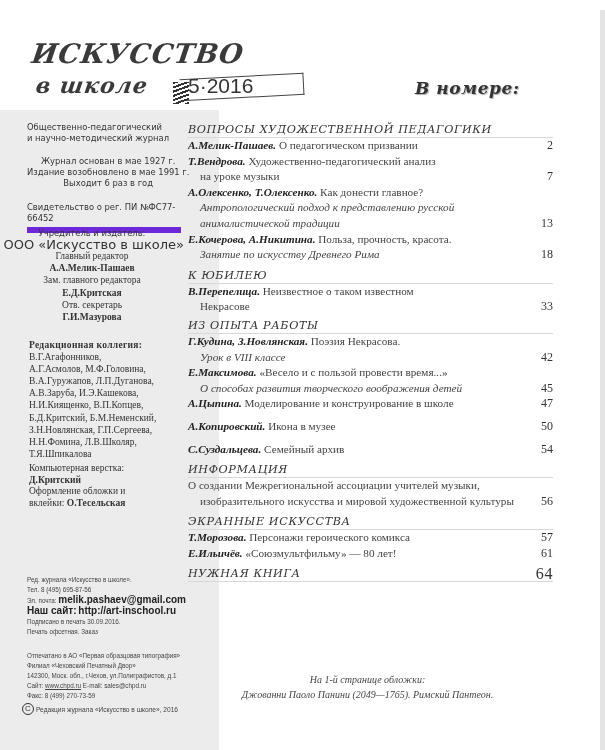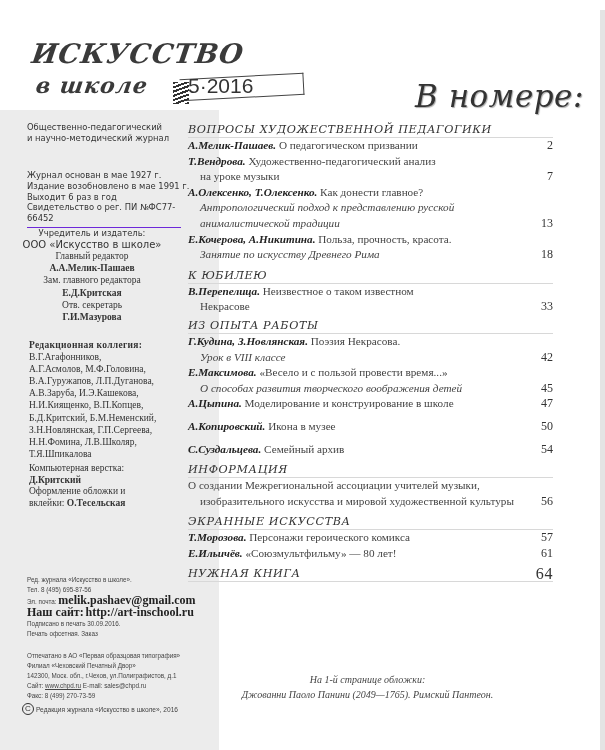--- a/index.html
+++ b/index.html
@@ -15,44 +15,44 @@
   .issue-box { position: absolute; left: 150px; top: 38px; width: 124px; height: 22px; border: 1.5px solid #444;
     border-left: none; transform: rotate(-3deg); }
   .issue-scribble { position: absolute; left: 143px; top: 44px; width: 16px; height: 22px;
     background: repeating-linear-gradient(-20deg, #333 0 2px, transparent 2px 4px); }
   .issue-number { position: absolute; left: 158px; top: 36px; font-family: "Liberation Sans", sans-serif; font-size: 21px; color: #333; }
 
   
   .sidebar { position: absolute; left: 0; top: 110px; width: 219px; height: 640px; background: #ececec; }
   .sb-block { position: absolute; left: 27px; font-family: "DejaVu Sans", sans-serif; font-size: 8.4px; line-height: 11px; color: #333; }
   .sb-intro { top: 12px; }
-  .sb-founded { top: 60px; }
-  .sb-cert { top: 92px; padding-bottom: 3px; border-bottom: 1px solid #6d28d9; width: 154px; }
+  .sb-founded { top: 46px; text-align: center; }
+  .sb-cert { top: 92px; padding-bottom: 3px; border-bottom: 6px solid #6d28d9; width: 154px; }
   .sb-publisher { top: 118px; left: 0; width: 184px; text-align: center; }
-  .sb-publisher .small { font-size: 10px; }
+  .sb-publisher .small { font-size: 13px; text-align: right; }
   .sb-editors { position: absolute; top: 140px; left: 0; width: 184px; text-align: center;
     font-family: "Liberation Serif", serif; font-size: 9.5px; line-height: 12.2px; color: #333; }
   .sb-editors .name { font-weight: bold; }
   .sb-board { position: absolute; top: 229px; left: 29px; font-family: "Liberation Serif", serif; font-size: 9.5px; line-height: 12.1px; color: #333; }
   .sb-board .head { font-weight: bold; letter-spacing: 0.3px; }
   .sb-layout { position: absolute; top: 353px; left: 29px; font-family: "Liberation Serif", serif; font-size: 9.5px; line-height: 11.5px; color: #333; }
   .sb-layout b { font-weight: bold; }
   .sb-contacts { position: absolute; top: 465px; left: 27px; font-family: "Liberation Sans", sans-serif; font-size: 6.3px; line-height: 10px; color: #444; }
-  .sb-contacts b { font-size: 12px; font-weight: bold; color: #222; font-family: Liberation Serif, serif; }
+  .sb-contacts b { font-size: 10px; font-weight: bold; color: #222; }
   .sb-print { position: absolute; top: 541px; left: 27px; font-family: "Liberation Sans", sans-serif; font-size: 6.3px; line-height: 10px; color: #444; }
   .sb-print u { text-decoration: underline; }
   .sb-copyright { position: absolute; top: 593px; left: 22px; font-family: "Liberation Sans", sans-serif; font-size: 6.6px; color: #444; display: flex; align-items: center; gap: 2px; }
   .copy-icon { display: inline-block; width: 12px; height: 12px; border: 1px solid #333; border-radius: 50%; font-size: 8px; line-height: 10px; text-align: center; color: #333; }
 
   
   .edge-strip { position: absolute; left: 600px; top: 10px; width: 5px; height: 740px; background: #e4e4e4; }
 
   
-  .toc-title { position: absolute; left: 415px; top: 78px; font-family: "DejaVu Serif", serif; font-style: italic; font-weight: normal;
-    font-size: 31px; color: #333; text-shadow: 1px 1px 1px #aaa; letter-spacing: 0.5px; }
+  .toc-title { position: absolute; left: 415px; top: 78px; font-family: "DejaVu Serif", serif; font-style: italic; font-weight: bold;
+    font-size: 17px; color: #333; text-shadow: 1px 1px 1px #aaa; letter-spacing: 0.5px; }
 
   
   .toc { position: absolute; left: 188px; top: 122px; width: 365px; }
   .section { position: relative; }
   .section-head { font-family: "DejaVu Serif", serif; font-style: italic; font-size: 11.2px; letter-spacing: 0.6px; color: #333;
     border-bottom: 1px solid #d8d8d8; padding-bottom: 0; height: 16px; line-height: 15px; display: flex; justify-content: space-between; }
   .entry { position: relative; font-size: 11.2px; line-height: 15.6px; color: #444; padding-right: 24px; }
   .entry .author { font-family: "Liberation Serif", serif; font-style: italic; font-weight: bold; color: #222; }
   .entry .title { color: #444; }
   .entry .sub { display: block; padding-left: 12px; }

